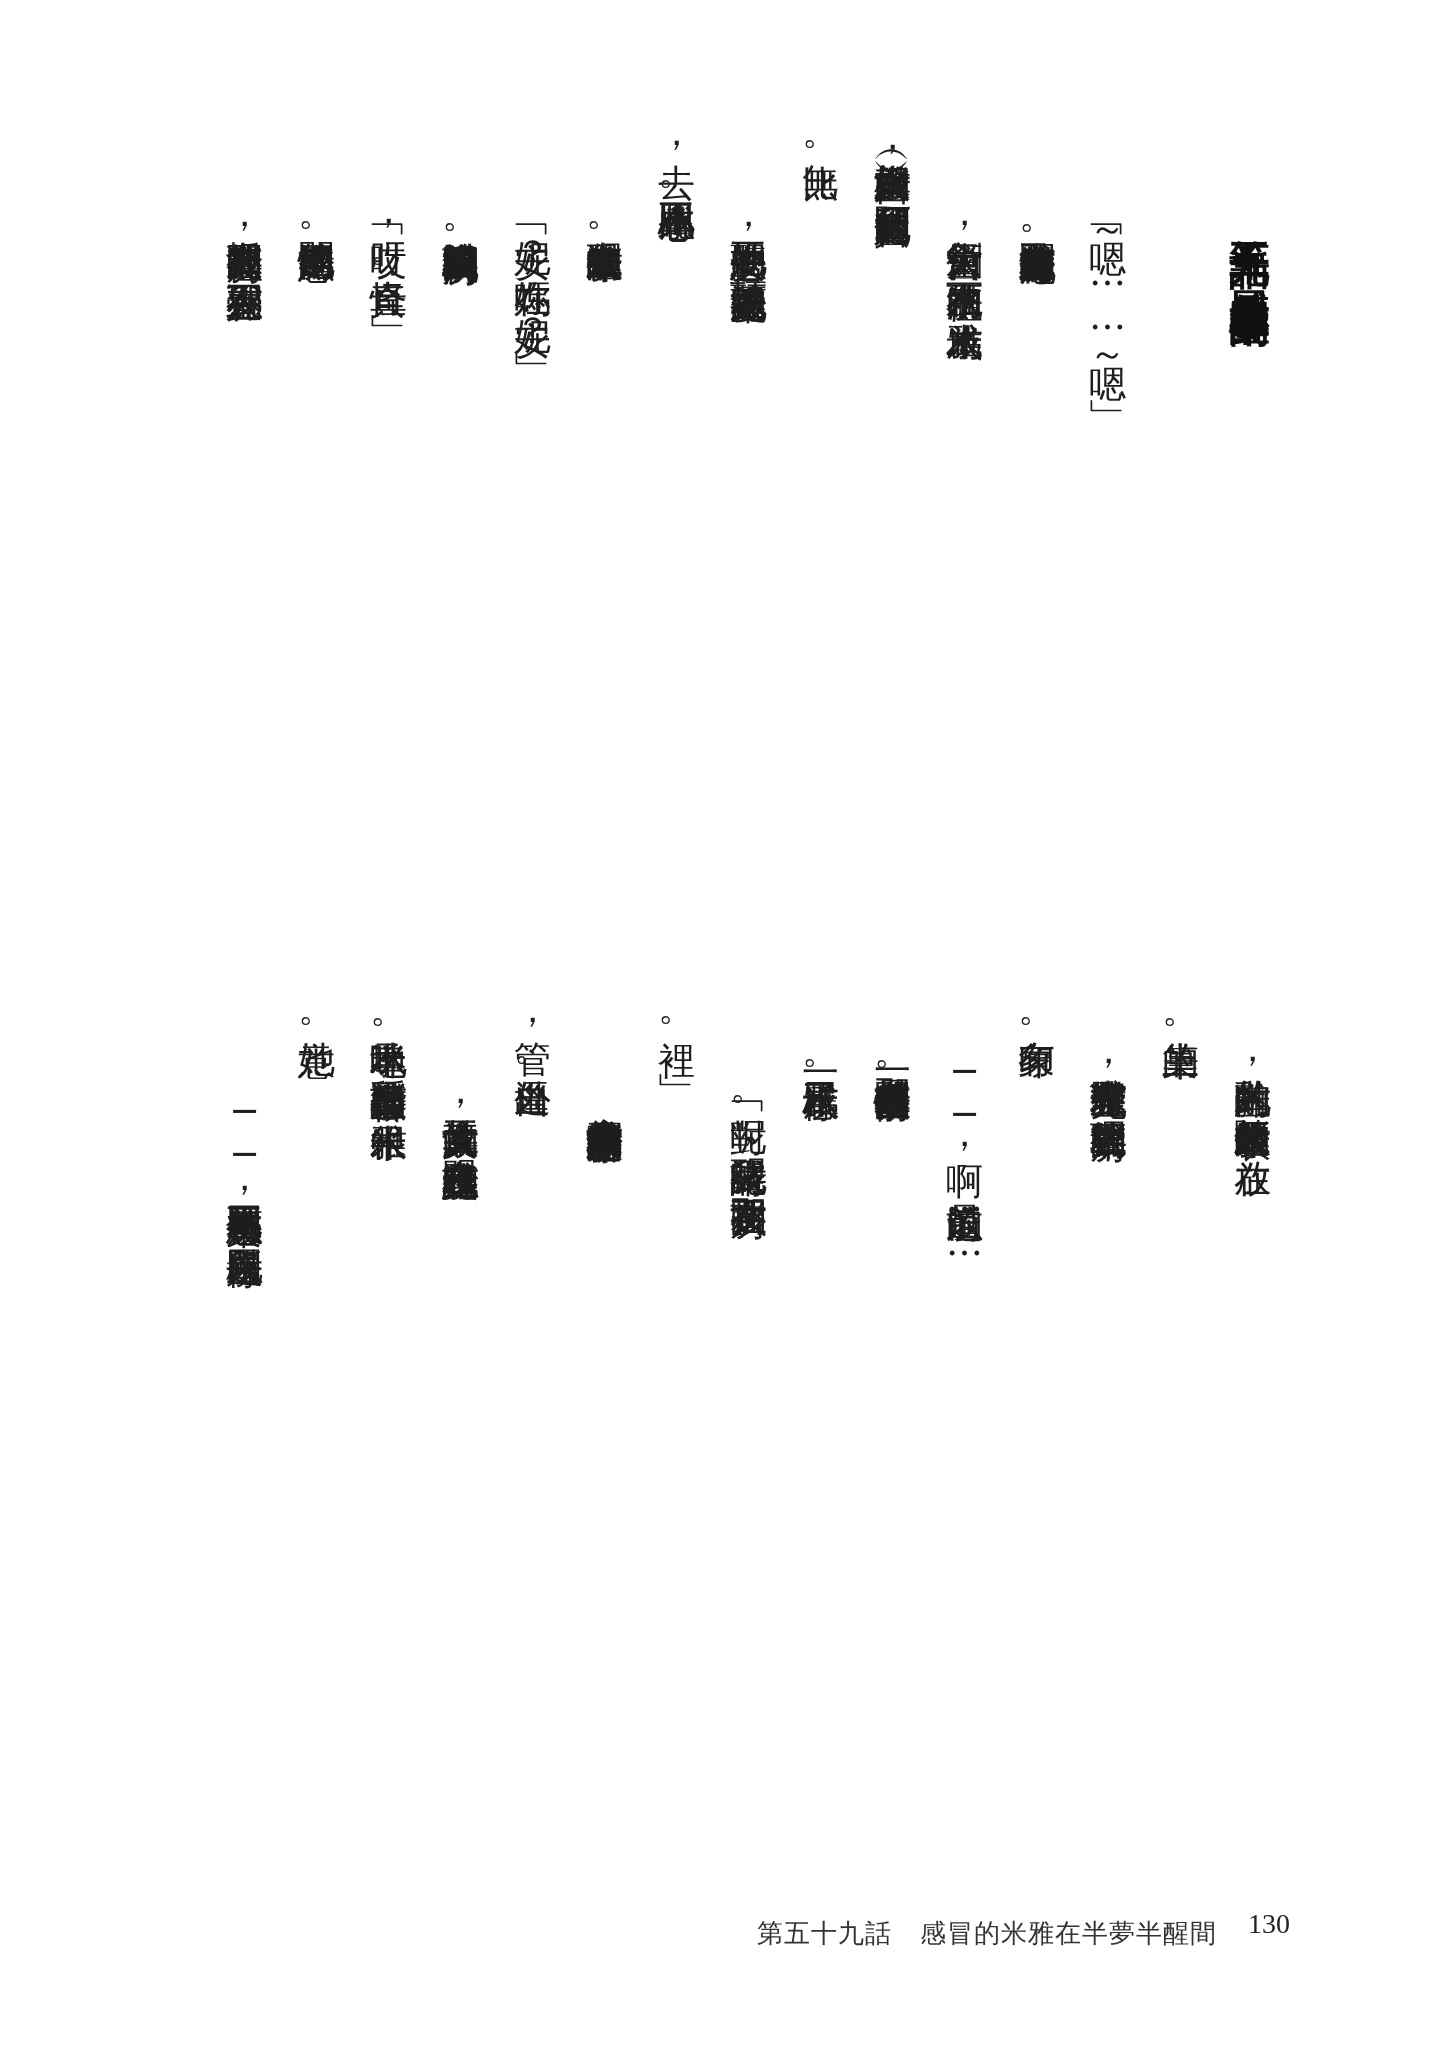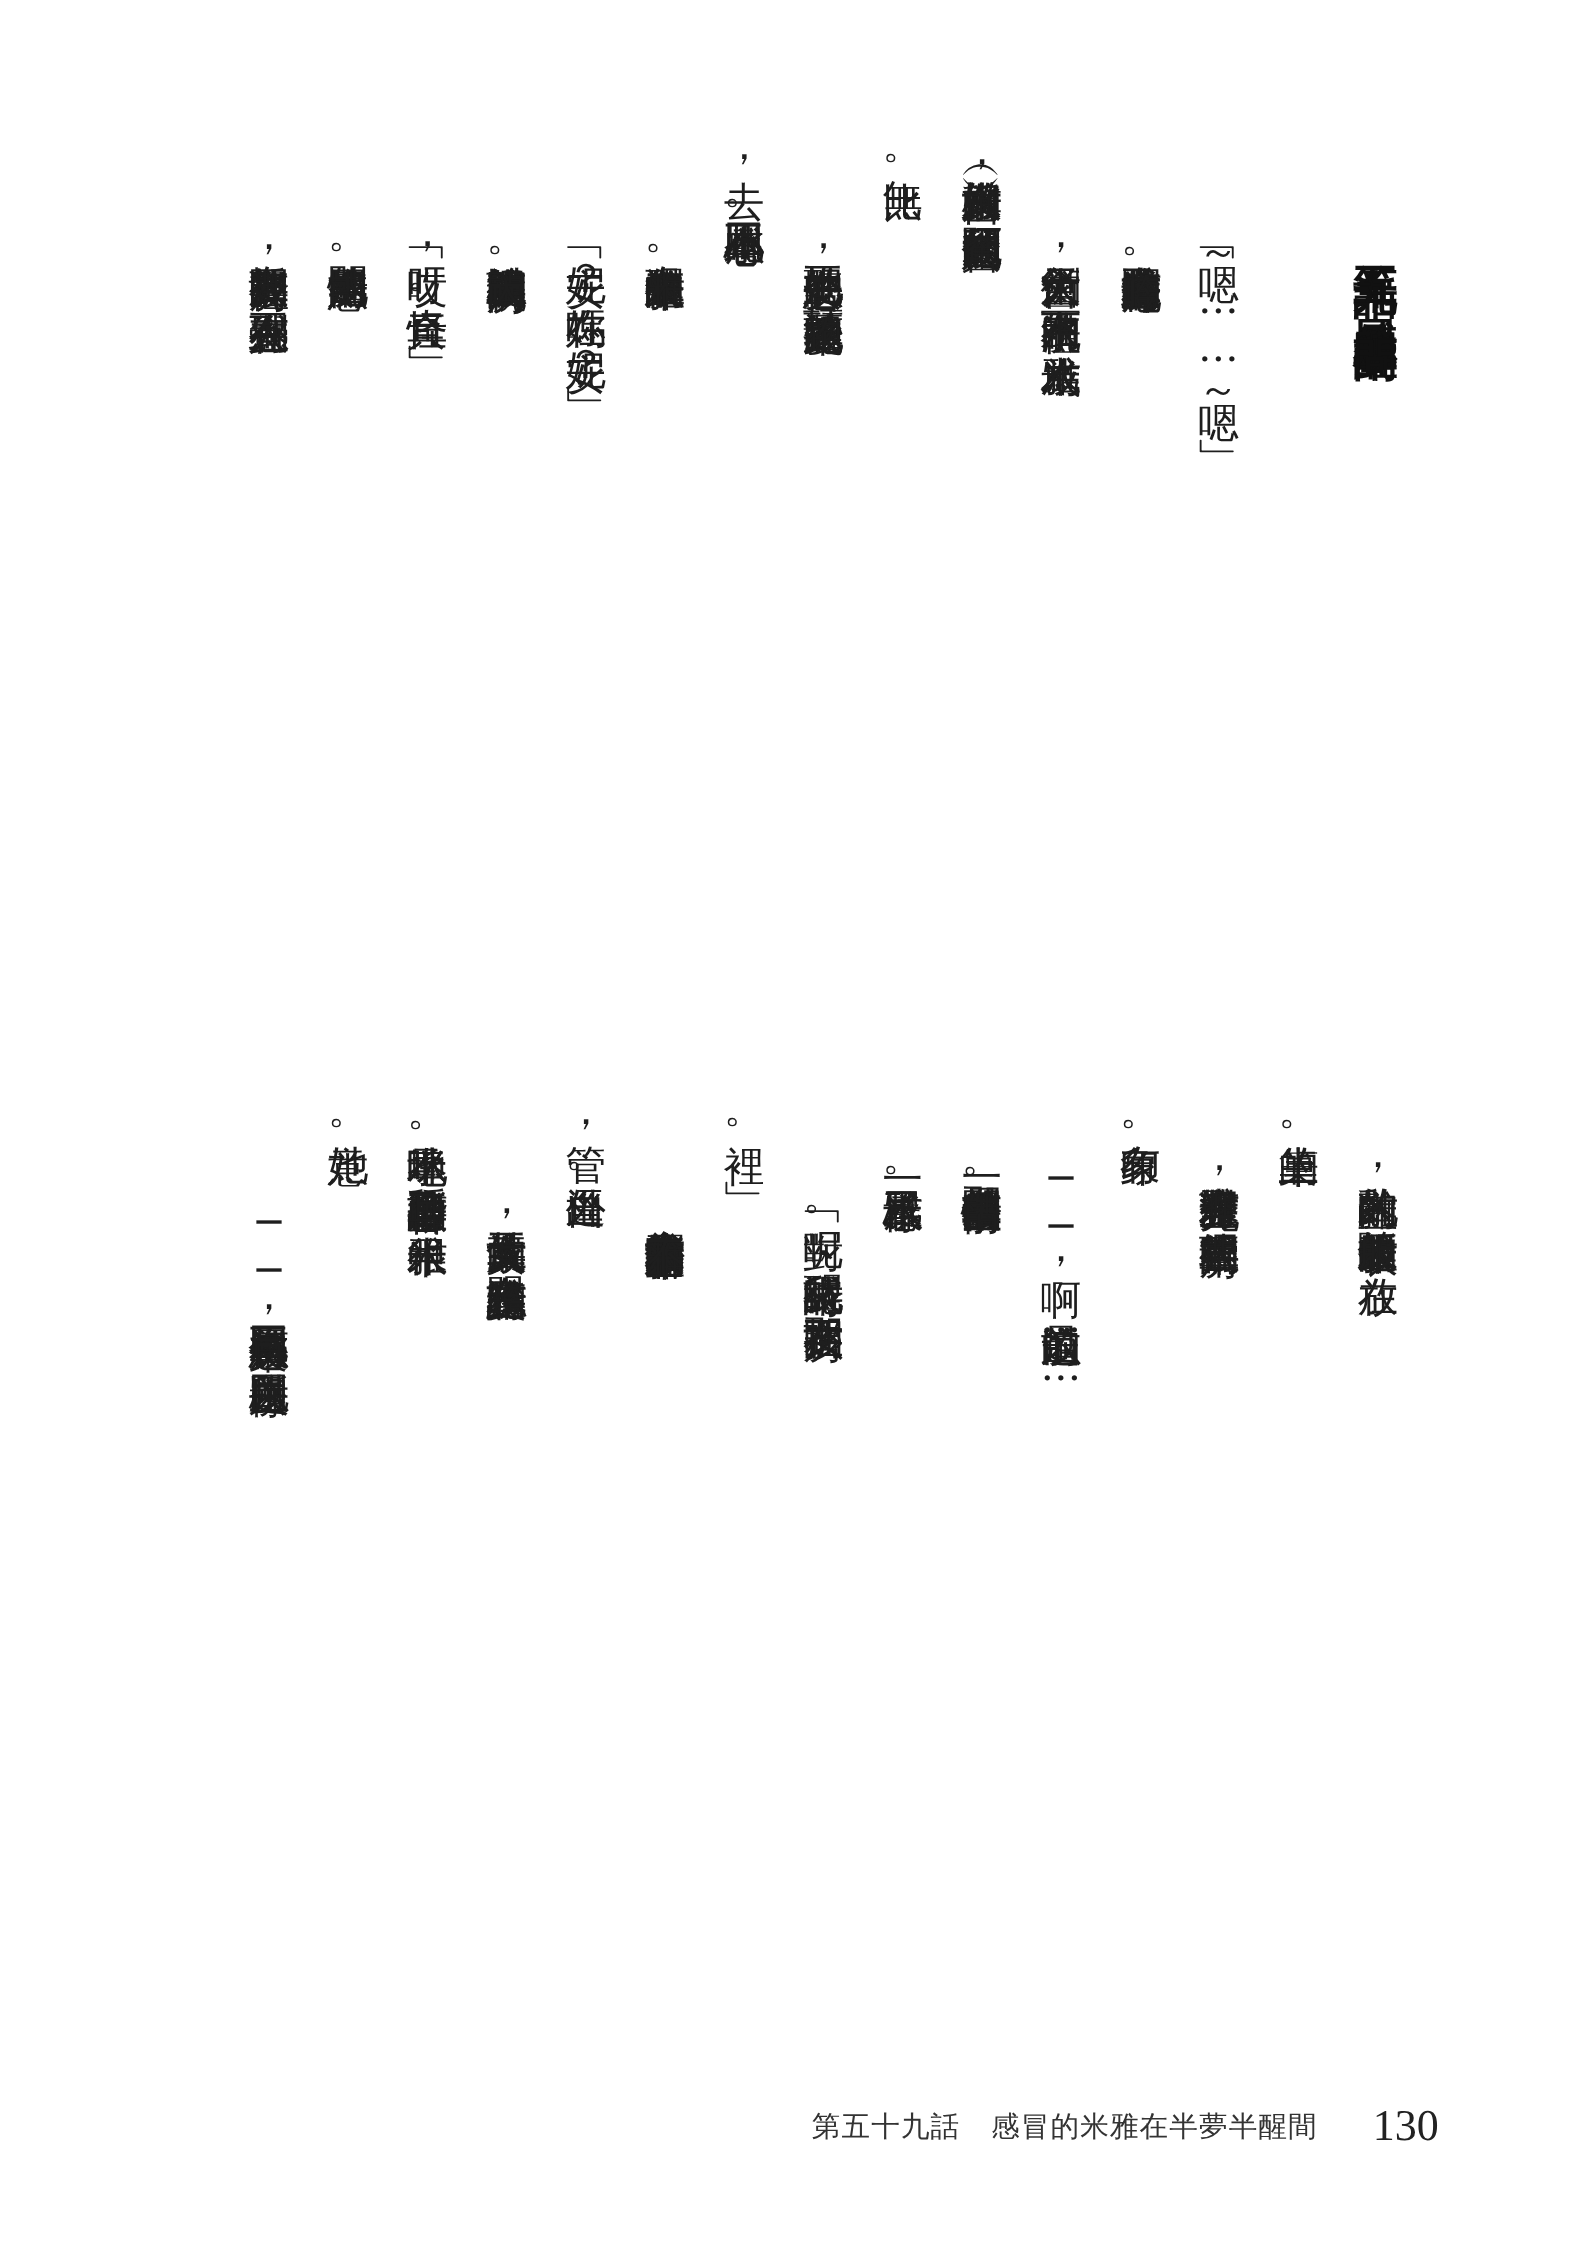--- a/index.html
+++ b/index.html
@@ -24,34 +24,34 @@
     font-weight: bold;
     line-height: 48px;
     letter-spacing: 2px;
     white-space: nowrap;
     color: #111;
   }
   .title .gap { display: inline-block; height: 40px; }
   .footer {
     position: absolute;
     top: 1916px;
-    left: 738px;
+    left: 757px;
     font-family: Liberation Sans, sans-serif;
     font-size: 26px;
     color: #333;
     letter-spacing: 1px;
     white-space: nowrap;
   }
   .footer .sep { display: inline-block; width: 28px; }
   .pagenum {
     position: absolute;
     top: 1908px;
     left: 1248px;
     font-family: "Liberation Serif", "DejaVu Serif", serif;
-    font-size: 40px;
+    font-size: 28px;
     color: #222;
   }
 </style>
 </head>
 <body>
 
 <div class="page">
 
   <div class="title" style="left:1226px; top:208px;">
     <span>第五十九話</span><span class="gap"></span><span>感冒的米雅在半夢半醒間</span>

